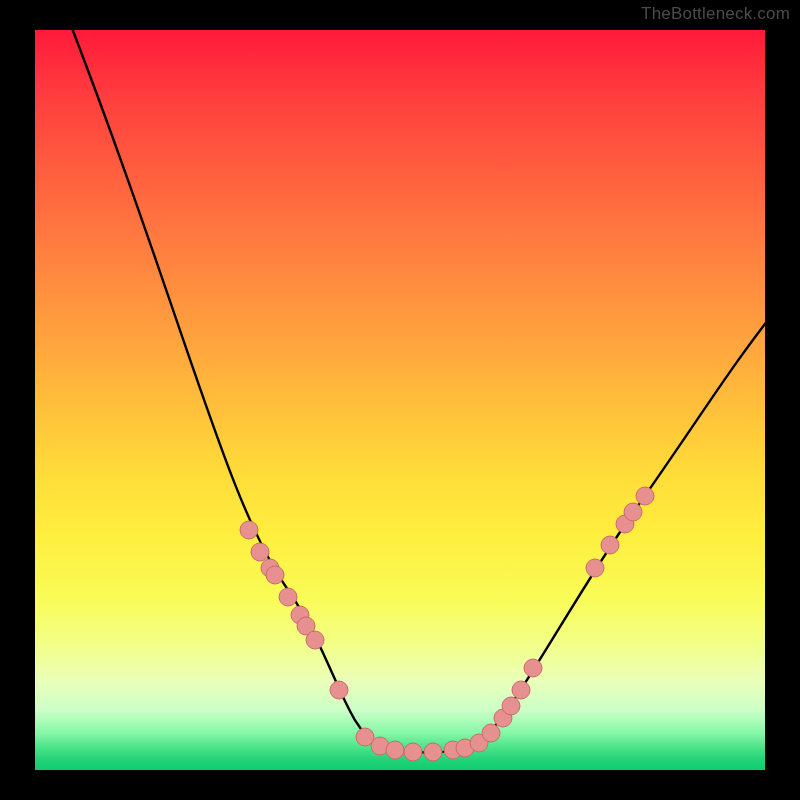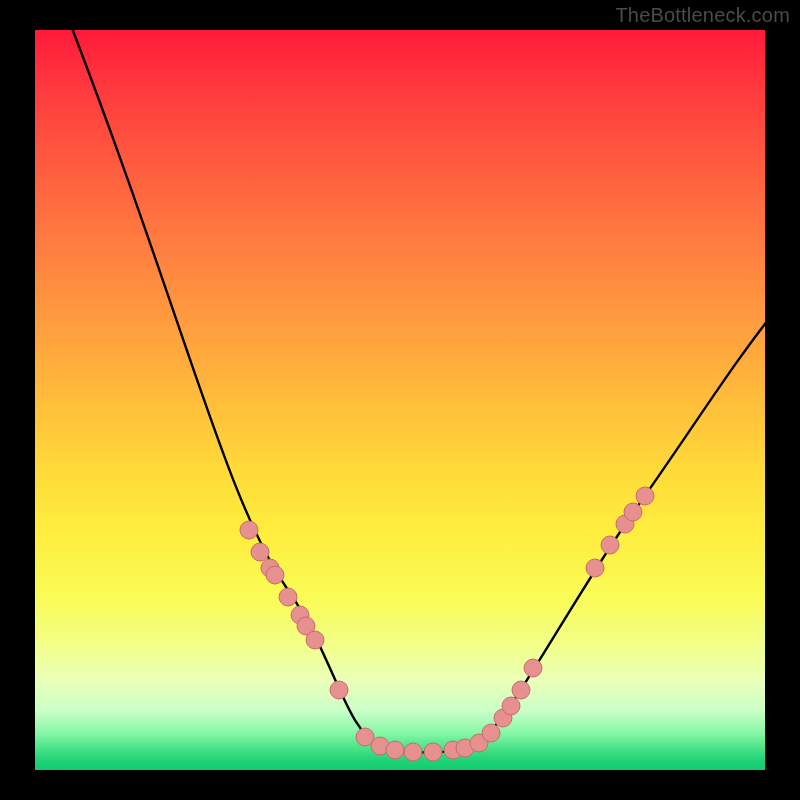--- a/index.html
+++ b/index.html
@@ -42,21 +42,21 @@
       #4be389 97%,
       #24d479 98.5%,
       #10cc70 100%
     );
   }
   .watermark {
     position: absolute;
     top: 4px;
     right: 10px;
     color: #4b4b4b;
-    font-size: 20px;
+    font-size: 17px;
     font-weight: 500;
     letter-spacing: 0.2px;
     white-space: nowrap;
   }
   svg.curve {
     position: absolute;
     left: 0;
     top: 0;
     width: 730px;
     height: 740px;

